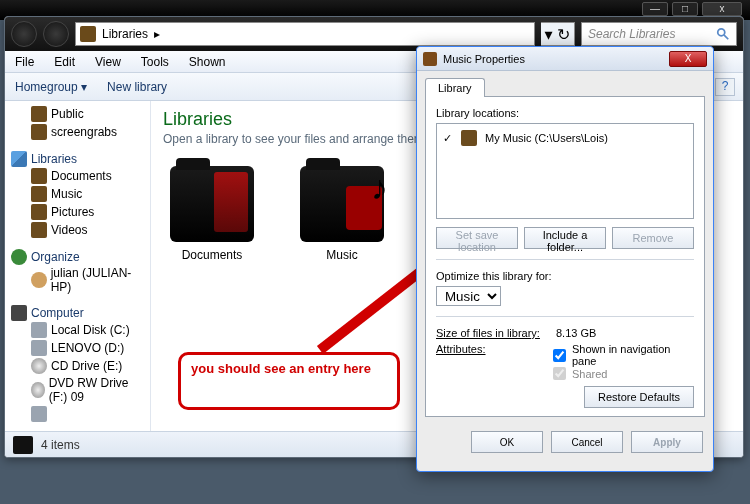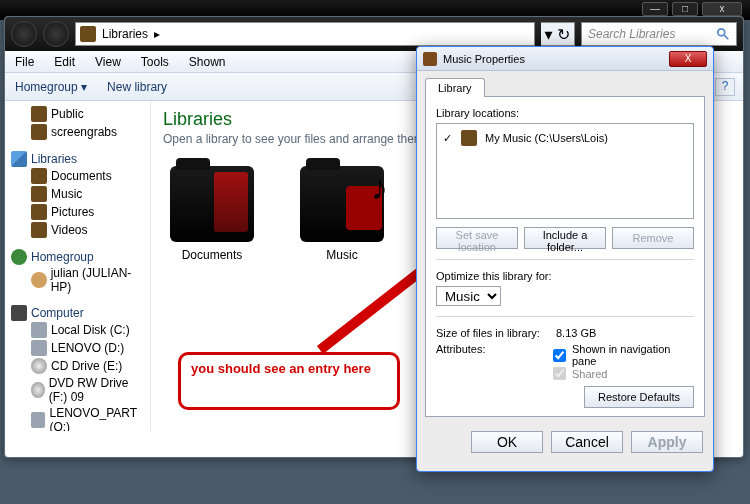--- a/index.html
+++ b/index.html
@@ -69,27 +69,27 @@
   .tabpage{margin:0 8px 8px;background:#fff;border:1px solid #9aa4b0;padding:10px 10px 8px;}
   .seclabel{margin-bottom:4px;}
   .locbox{height:96px;border:1px solid #9aa4b0;background:#fff;padding:6px;}
   .locitem{display:flex;align-items:center;gap:8px;}
   .chk{width:10px;}
   .btnrow{display:flex;gap:6px;margin-top:8px;}
   .btn{flex:1;height:22px;border:1px solid #9aa4b0;background:linear-gradient(#fafcff,#e4eaf2);font-size:11px;}
   .btn:disabled{color:#9aa4b0;}
   .hr{border:none;border-top:1px solid #cfd6df;margin:10px 0;}
   .field{display:flex;align-items:center;gap:10px;margin:4px 0;}
-  .field label{width:110px;}
+  .field label{width:110px;text-decoration:underline;}
   .sel{flex:1;height:20px;border:1px solid #9aa4b0;background:#fff;padding:0 4px;}
   .cbx{display:flex;align-items:center;gap:6px;}
   .cbx input{margin:0;}
   .right{display:flex;justify-content:flex-end;margin-top:6px;}
   .dlgbtns{display:flex;gap:8px;justify-content:flex-end;padding:6px 10px;}
-  .dbtn{width:72px;height:22px;border:1px solid #9aa4b0;background:linear-gradient(#fafcff,#e4eaf2);font-size:14px;}
+  .dbtn{width:72px;height:22px;border:1px solid #9aa4b0;background:linear-gradient(#fafcff,#e4eaf2);font-size:10px;}
 
   
   .arrow{position:absolute;left:0;top:0;pointer-events:none;}
 </style>
 </head>
 <body>
 
 <div class="topstrip">
   <div class="winctrl">
     <div class="wbtn">—</div>
@@ -166,21 +166,21 @@
             <span>Pictures</span>
           </div>
         <div class="navitem">
             <span class="nicon folder"></span>
             <span>Videos</span>
           </div>
       </div>
       <div class="navgroup">
         <div class="navhdr">
             <span class="nicon" style="background:#3a8a3a;border-radius:50%;"></span>
-            <span>Homegroup</span>
+            <span>Organize</span>
           </div>
         <div class="navitem">
             <span class="nicon" style="background:#d0a060;border-radius:50%;"></span>
             <span>julian (JULIAN-HP)</span>
           </div>
       </div>
       <div class="navgroup">
         <div class="navhdr">
             <span class="nicon pc"></span>
             <span>Computer</span>
@@ -196,21 +196,20 @@
         <div class="navitem">
             <span class="nicon disc"></span>
             <span>CD Drive (E:)</span>
           </div>
         <div class="navitem">
             <span class="nicon disc"></span>
             <span>DVD RW Drive (F:) 09</span>
           </div>
         <div class="navitem">
             <span class="nicon drive"></span>
-            <span>LENOVO_PART (O:)</span>
           </div>
       </div>
 
     </div>
 
     <div class="main">
       <div class="libtitle">Libraries</div>
       <div class="libsub">Open a library to see your files and arrange them by fo</div>
       <div class="libicons">
         <div class="bigfolder">
@@ -222,20 +221,24 @@
         <div class="bigfolder">
           <div class="bfshape">
               <div class="bfnote"></div>
             </div>
           <span>Music</span>
         </div>
       </div>
     </div>
   </div>
 
+  <div class="status">
+    <div class="sfolder"></div>
+    <span>4 items</span>
+  </div>
 </div>
 
 <div class="callout">you should see an entry here</div>
 
 <svg class="arrow" width="750" height="504">
   <defs>
       <marker id="ah" markerWidth="14" markerHeight="14" refX="2" refY="6" orient="auto">
         <path d="M0,0 L0,12 L14,6 z" fill="#d00000"></path>
       </marker>
     </defs>

